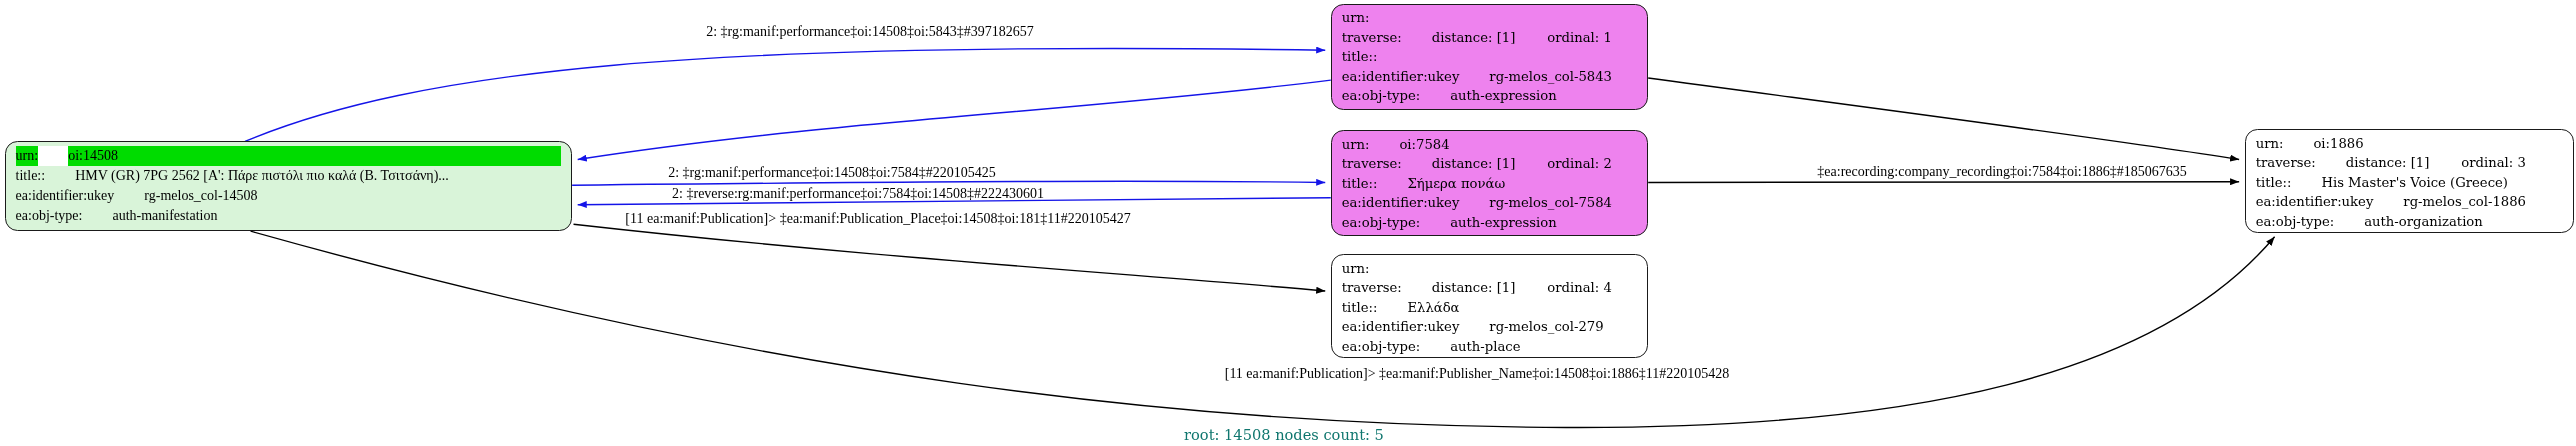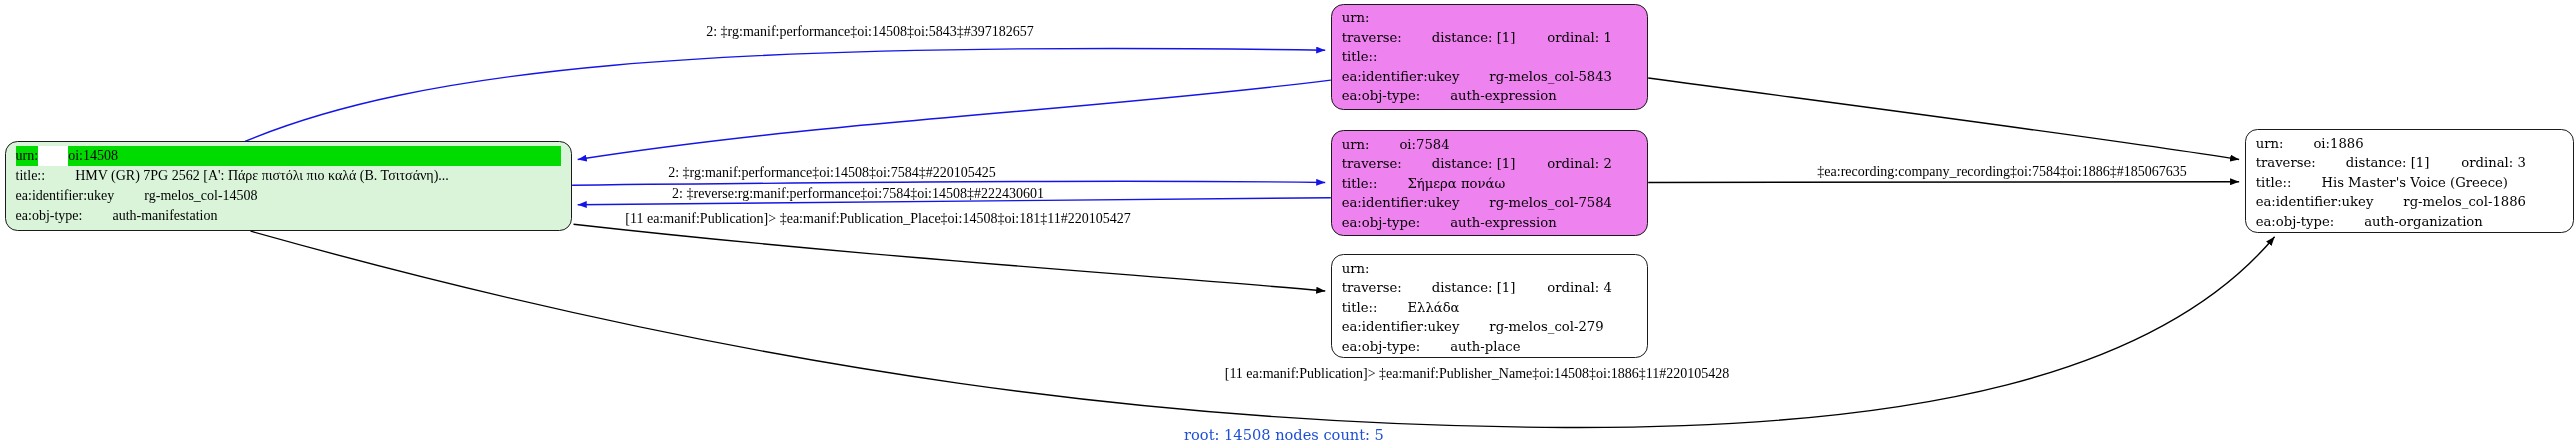--- a/index.html
+++ b/index.html
@@ -27,21 +27,21 @@
   .green-node .row.hl-row { background:#ffffff; }
   .green-node .row.hl-row .cell { background:#00dc00; }
   .v2 { display:inline-block; margin-left:32px; }
 
   .elabel {
     position:absolute; transform:translate(-50%,-50%);
     white-space:nowrap; font:14px "Liberation Serif", serif; color:#000;
   }
   .glabel {
     position:absolute; transform:translate(-50%,-50%);
-    white-space:nowrap; font:14.6px "DejaVu Serif", serif; color:#1d4ed8;
+    white-space:nowrap; font:14.6px "DejaVu Serif", serif; color:#0f766e;
   }
 </style>
 </head>
 <body>
 
 <div id="canvas">
 
   <svg id="edges" width="2576" height="447" viewBox="0 0 3701 642">
     <defs>
       <marker id="ab" markerWidth="14" markerHeight="10" refX="13" refY="5" orient="auto" markerUnits="userSpaceOnUse">

